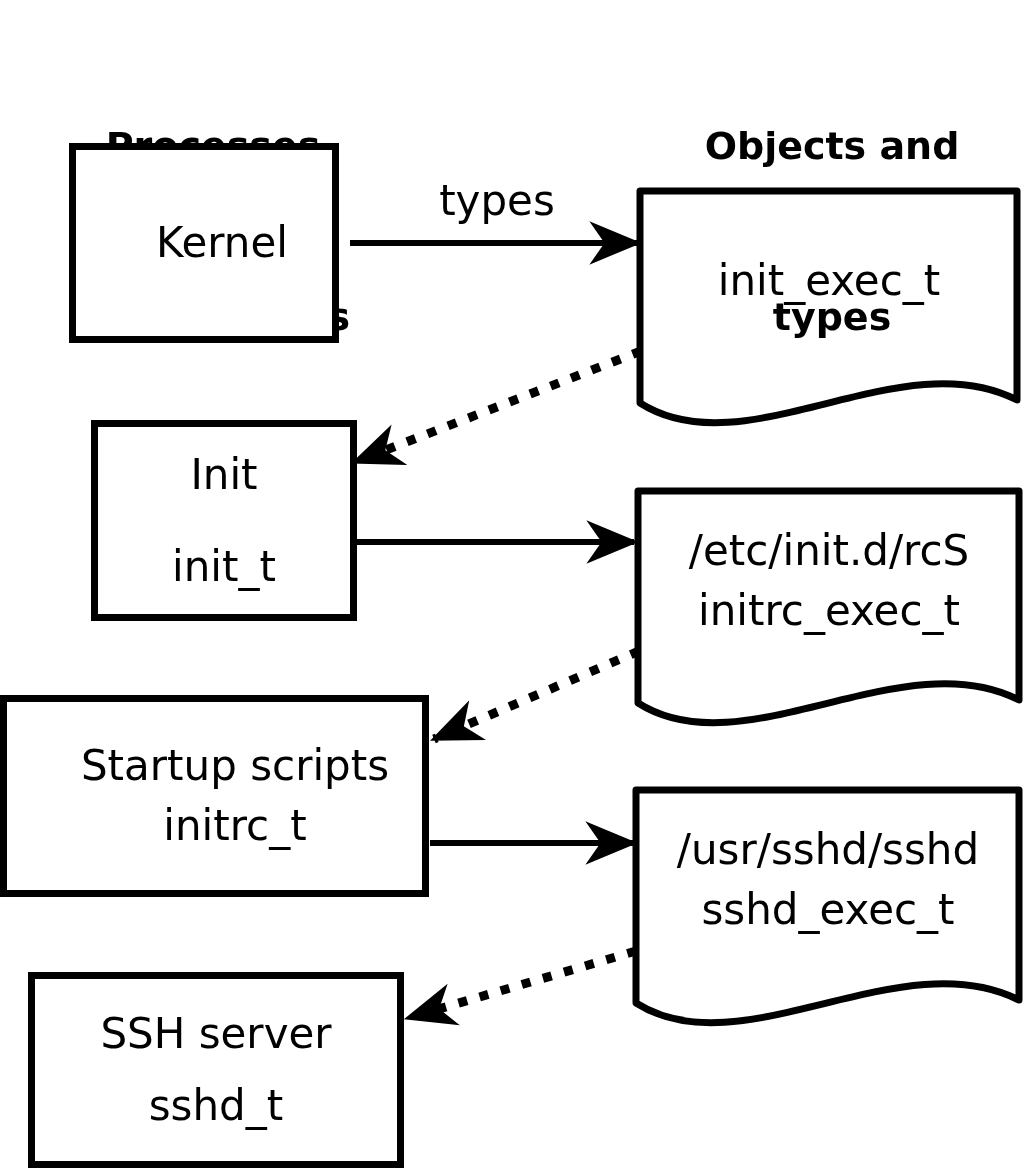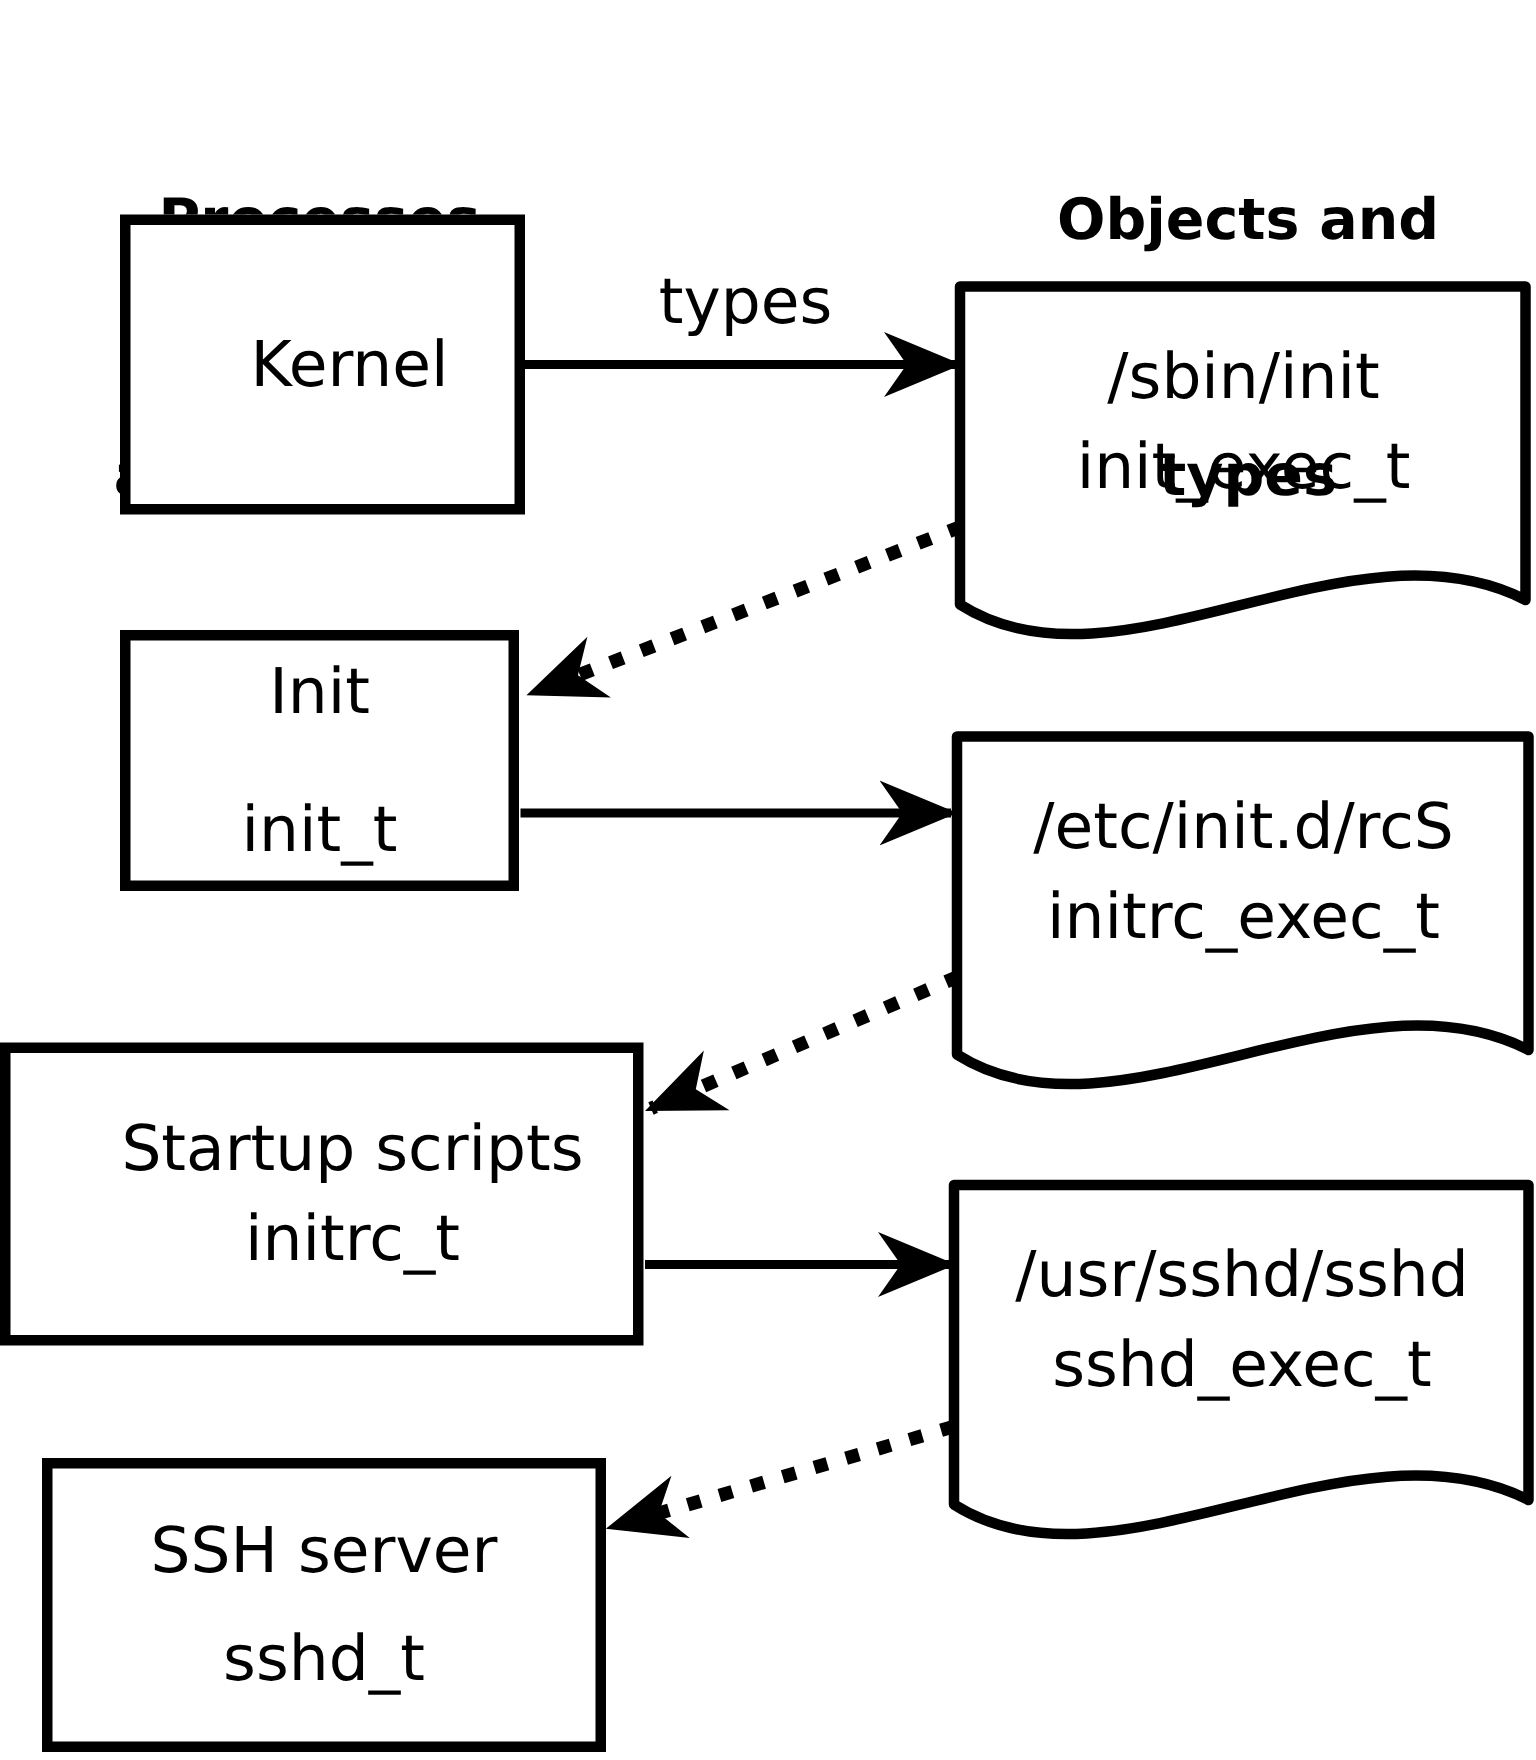--- a/index.html
+++ b/index.html
@@ -39,22 +39,22 @@
     border: 7px solid #000000;
     background: #ffffff;
     display: flex;
     flex-direction: column;
     align-items: center;
     justify-content: center;
     text-align: center;
     font-size: 42px;
     line-height: 60px;
   }
-  #box-kernel  { left: 80px; top: 143px; width: 270px; height: 200px; padding-left: 36px; }
-  #box-init    { left: 80px; top: 420px; width: 266px; height: 174px; gap: 32px; }
+  #box-kernel  { left: 69px; top: 143px; width: 270px; height: 200px; padding-left: 36px; }
+  #box-init    { left: 91px; top: 420px; width: 266px; height: 201px; gap: 32px; }
   #box-initrc  { left: 0px;  top: 695px; width: 429px; height: 202px; padding-left: 41px; }
   #box-sshd    { left: 28px; top: 972px; width: 376px; height: 196px; gap: 12px; }
   .doc-label {
     position: absolute;
     display: flex;
     flex-direction: column;
     align-items: center;
     justify-content: center;
     text-align: center;
     font-size: 42px;
@@ -118,21 +118,20 @@
   <div class="process-box" id="box-initrc">
     <div>Startup scripts</div>
     <div>initrc_t</div>
   </div>
   <div class="process-box" id="box-sshd">
     <div>SSH server</div>
     <div>sshd_t</div>
   </div>
 
   <div class="doc-label" id="doclabel-init">
-    <div>/sbin/init</div>
     <div>init_exec_t</div>
   </div>
   <div class="doc-label" id="doclabel-initrc">
     <div>/etc/init.d/rcS</div>
     <div>initrc_exec_t</div>
   </div>
   <div class="doc-label" id="doclabel-sshd">
     <div>/usr/sshd/sshd</div>
     <div>sshd_exec_t</div>
   </div>

